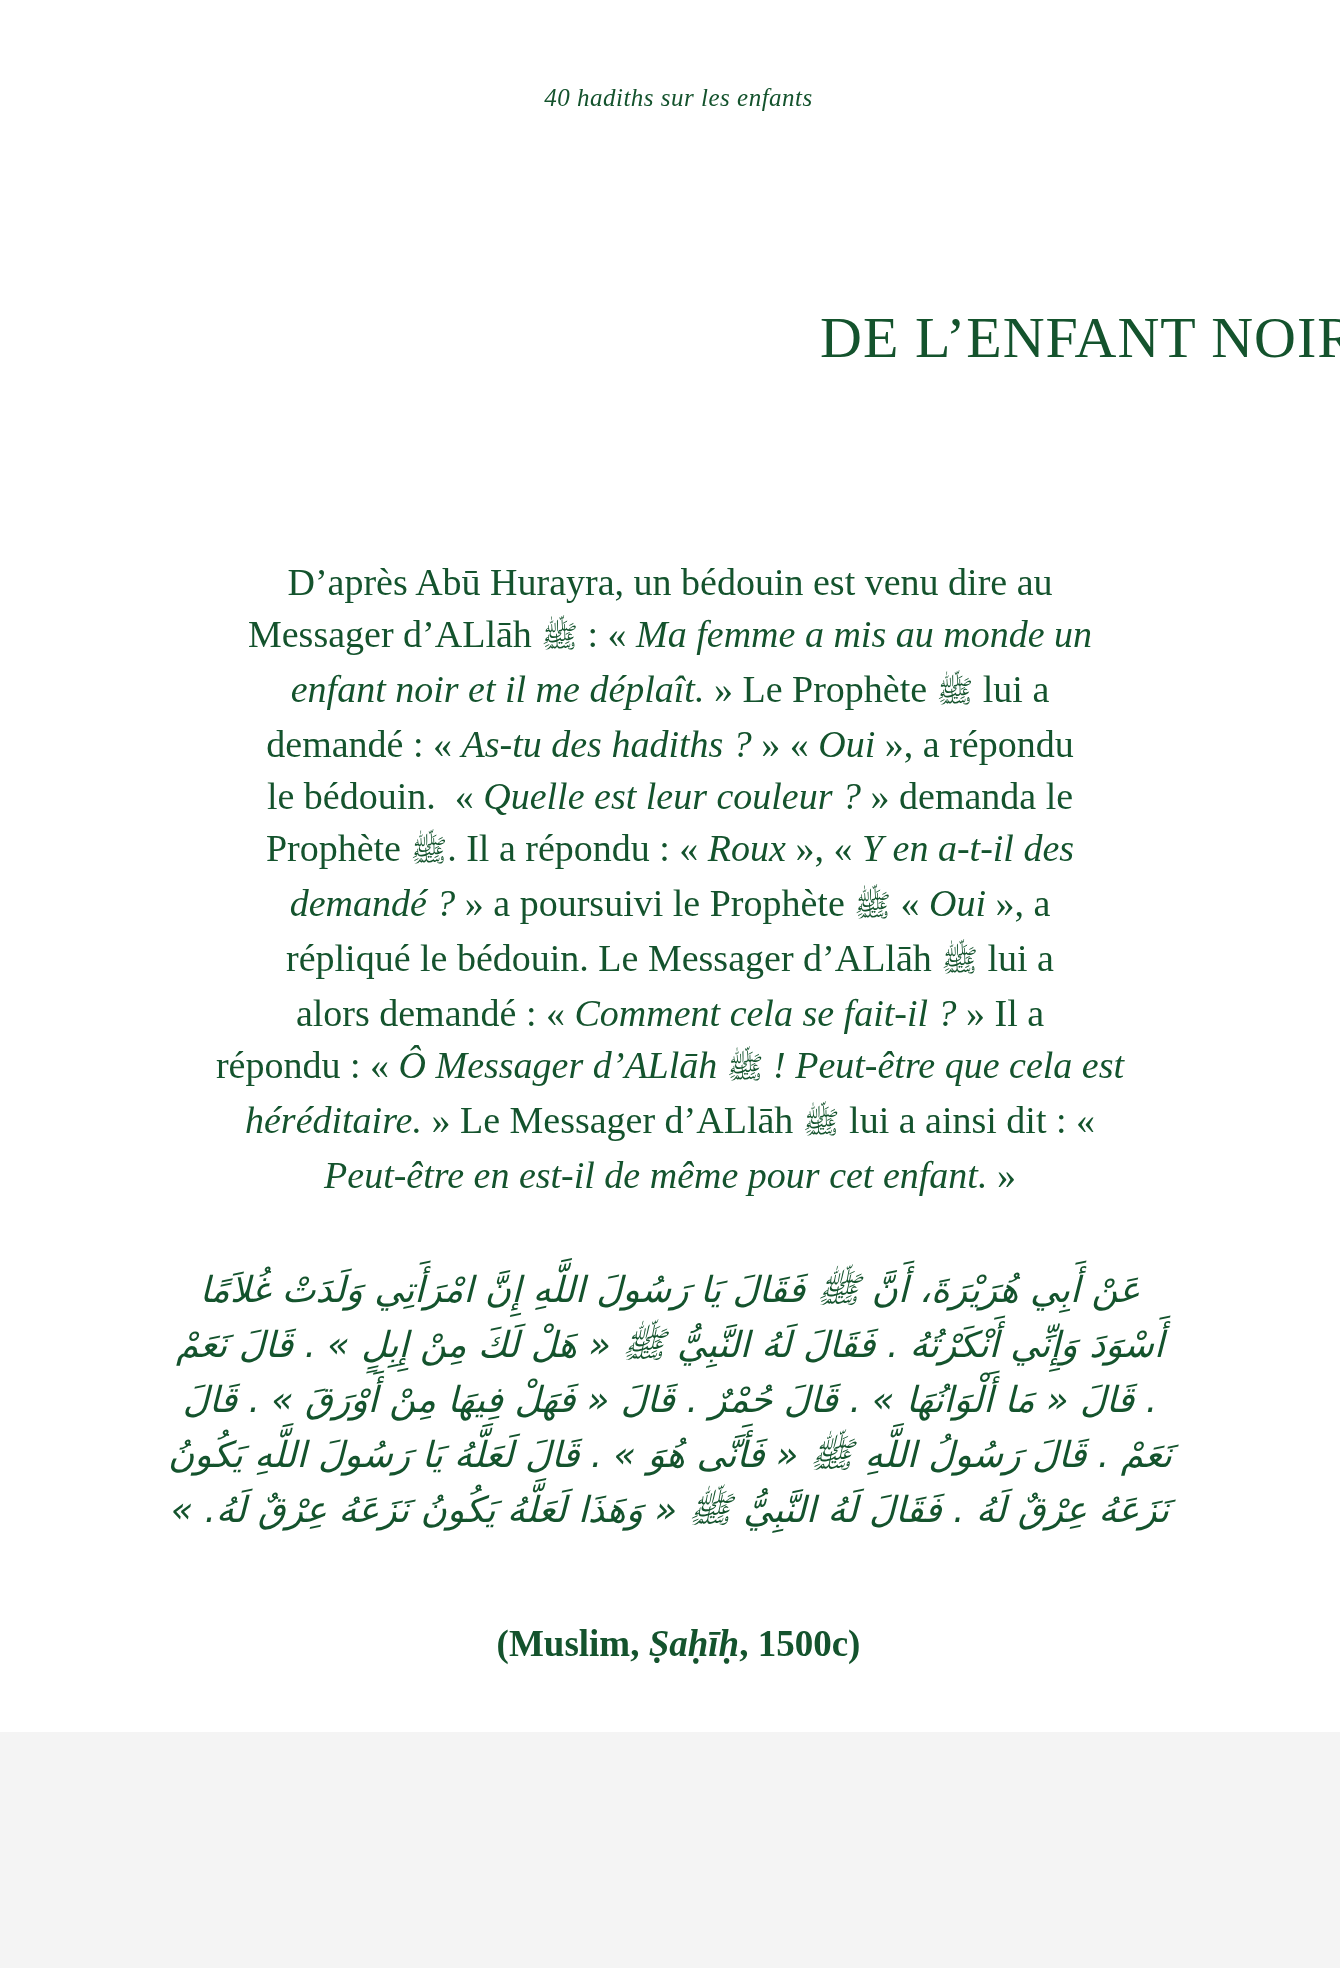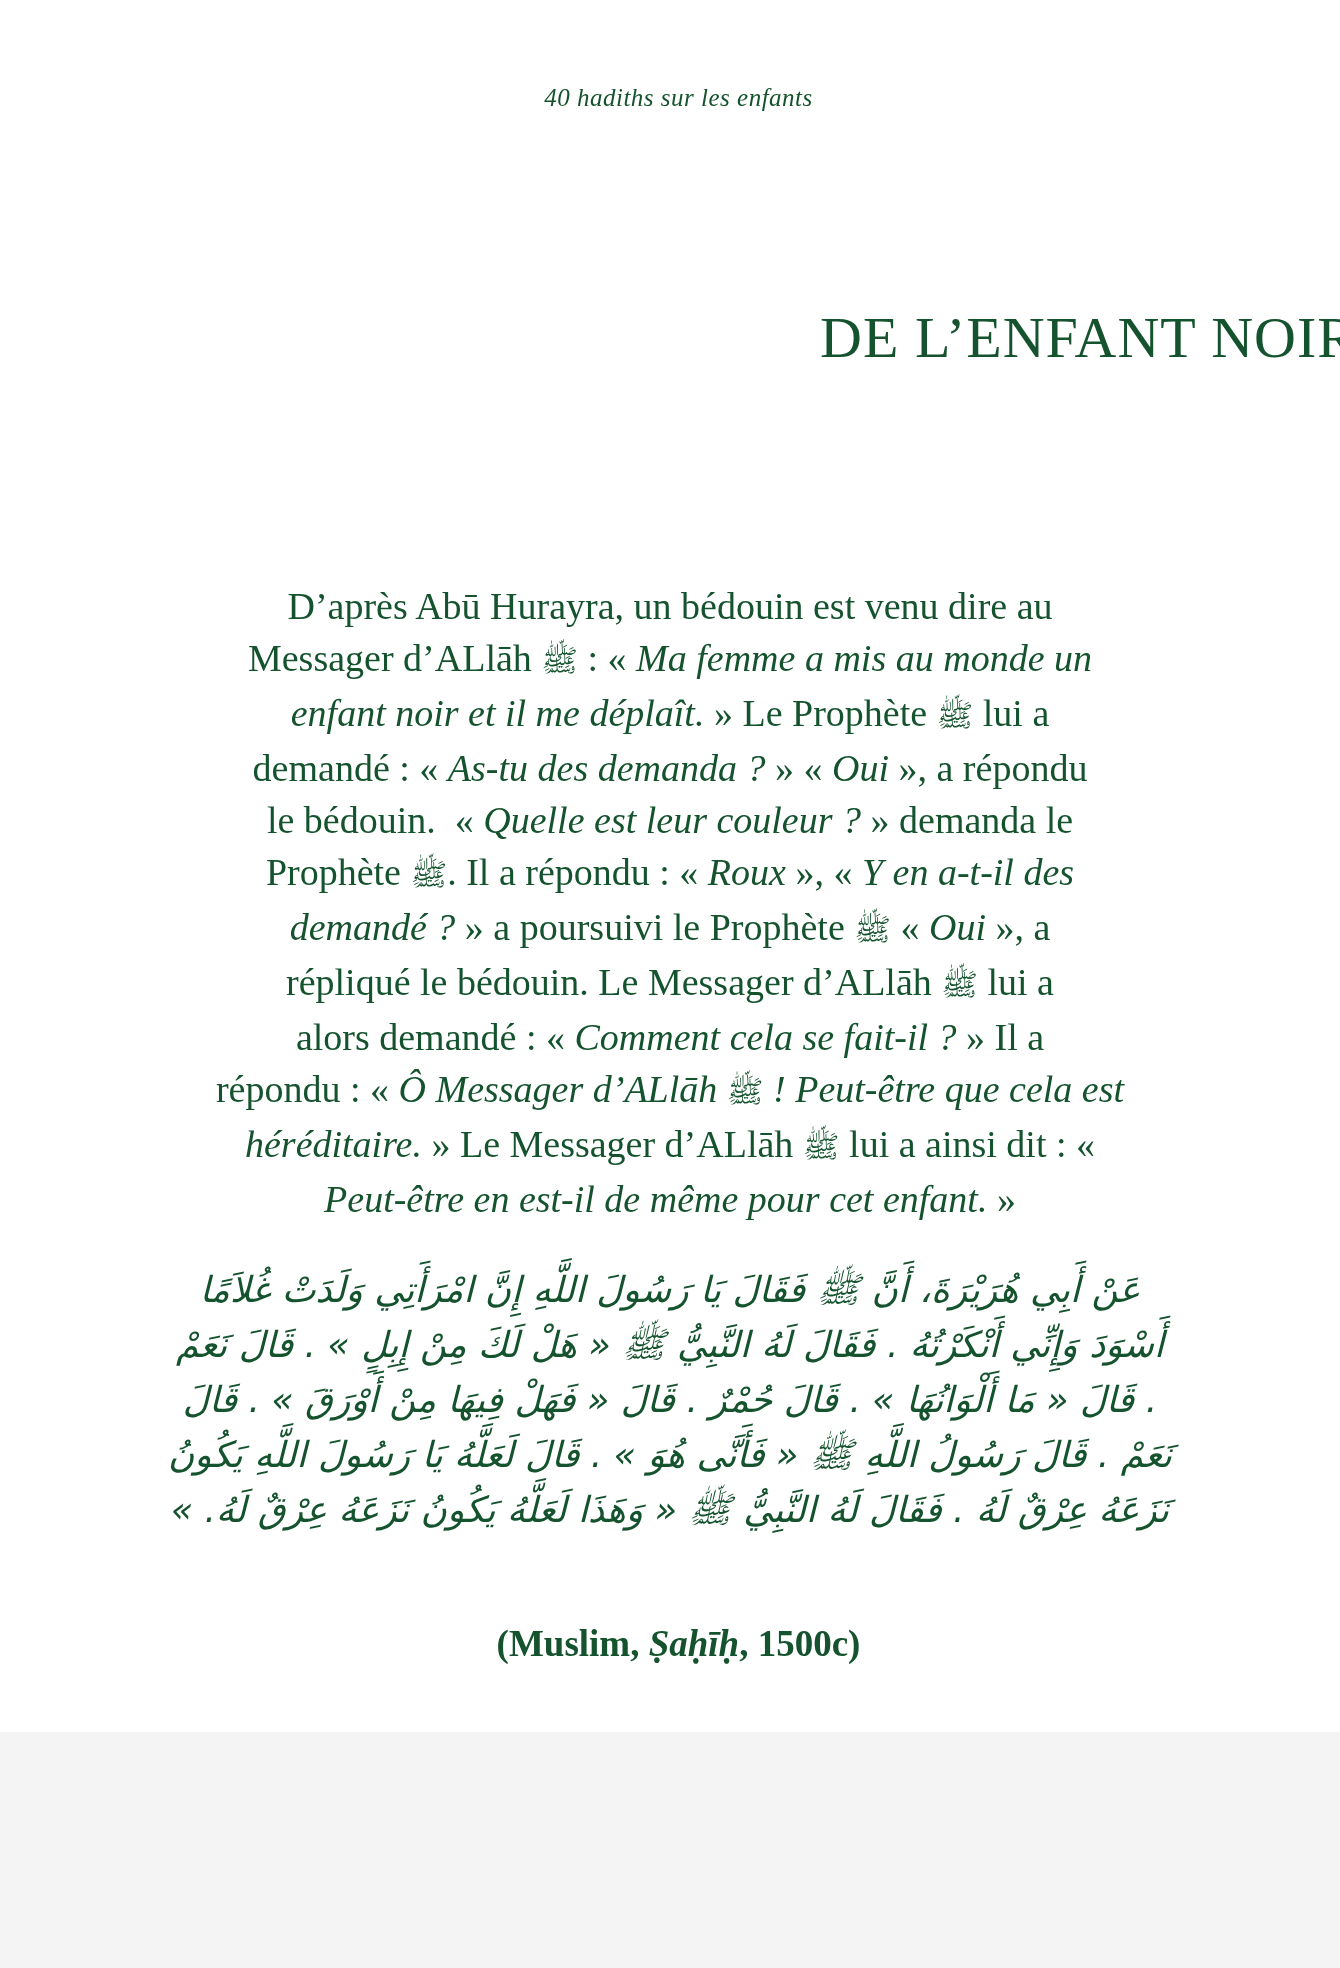--- a/index.html
+++ b/index.html
@@ -34,21 +34,21 @@
     left: 0;
     width: 100%;
     margin: 0;
     text-align: right;
     font-size: 58px;
     font-weight: 400;
     letter-spacing: 1px;
   }
   .french-paragraph {
     position: absolute;
-    top: 580px;
+    top: 556px;
     left: 150px;
     width: 1040px;
     font-size: 38px;
     line-height: 52px;
     text-align: center;
   }
   .arabic-paragraph {
     position: absolute;
     top: 1262px;
     left: 110px;
@@ -91,21 +91,21 @@
 <div class="page">
 
   <div class="running-header">40 hadiths sur les enfants</div>
 
   <h1 class="chapter-title">DE L’ENFANT NOIR</h1>
 
   <div class="french-paragraph">
       <div class="tline"><span>D’après Abū Hurayra, un bédouin est venu dire au</span></div>
       <div class="tline"><span>Messager d’ALlāh </span><span class="sym">ﷺ</span><span> : « </span><span class="it">Ma femme a mis au monde un</span></div>
       <div class="tline"><span class="it">enfant noir et il me déplaît.</span><span> » Le Prophète </span><span class="sym">ﷺ</span><span> lui a</span></div>
-      <div class="tline"><span>demandé : « </span><span class="it">As-tu des demanda ?</span><span> » « </span><span class="it">Oui</span><span> », a répondu</span></div>
+      <div class="tline"><span>demandé : « </span><span class="it">As-tu des hadiths ?</span><span> » « </span><span class="it">Oui</span><span> », a répondu</span></div>
       <div class="tline"><span>le bédouin.  « </span><span class="it">Quelle est leur couleur ?</span><span> » demanda le</span></div>
       <div class="tline"><span>Prophète </span><span class="sym">ﷺ</span><span>. Il a répondu : « </span><span class="it">Roux</span><span> », « </span><span class="it">Y en a-t-il des</span></div>
       <div class="tline"><span class="it">demandé ?</span><span> » a poursuivi le Prophète </span><span class="sym">ﷺ</span><span> « </span><span class="it">Oui</span><span> », a</span></div>
       <div class="tline"><span>répliqué le bédouin. Le Messager d’ALlāh </span><span class="sym">ﷺ</span><span> lui a</span></div>
       <div class="tline"><span>alors demandé : « </span><span class="it">Comment cela se fait-il ?</span><span> » Il a</span></div>
       <div class="tline"><span>répondu : « </span><span class="it">Ô Messager d’ALlāh </span><span class="sym">ﷺ</span><span class="it"> ! Peut-être que cela est</span></div>
       <div class="tline"><span class="it">héréditaire.</span><span> » Le Messager d’ALlāh </span><span class="sym">ﷺ</span><span> lui a ainsi dit : «</span></div>
       <div class="tline"><span class="it">Peut-être en est-il de même pour cet enfant.</span><span> »</span></div>
     </div>
 

